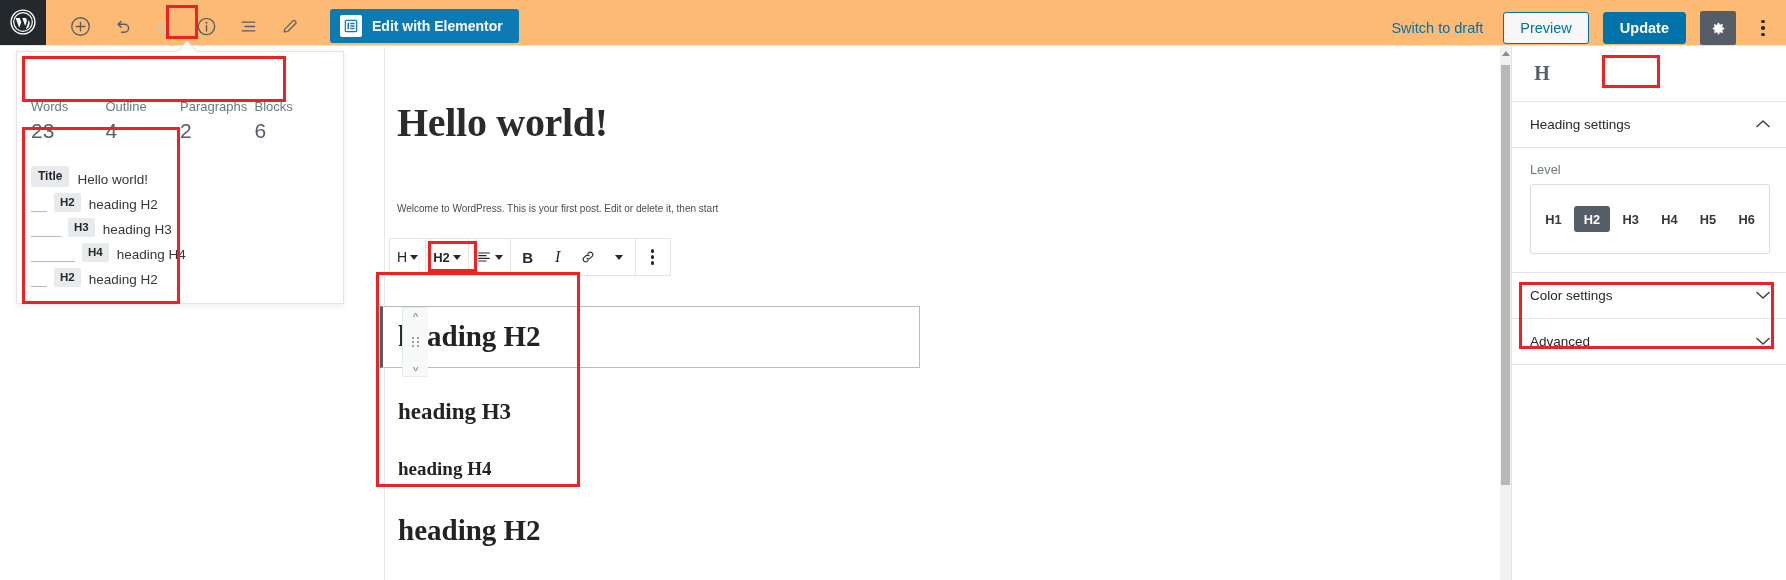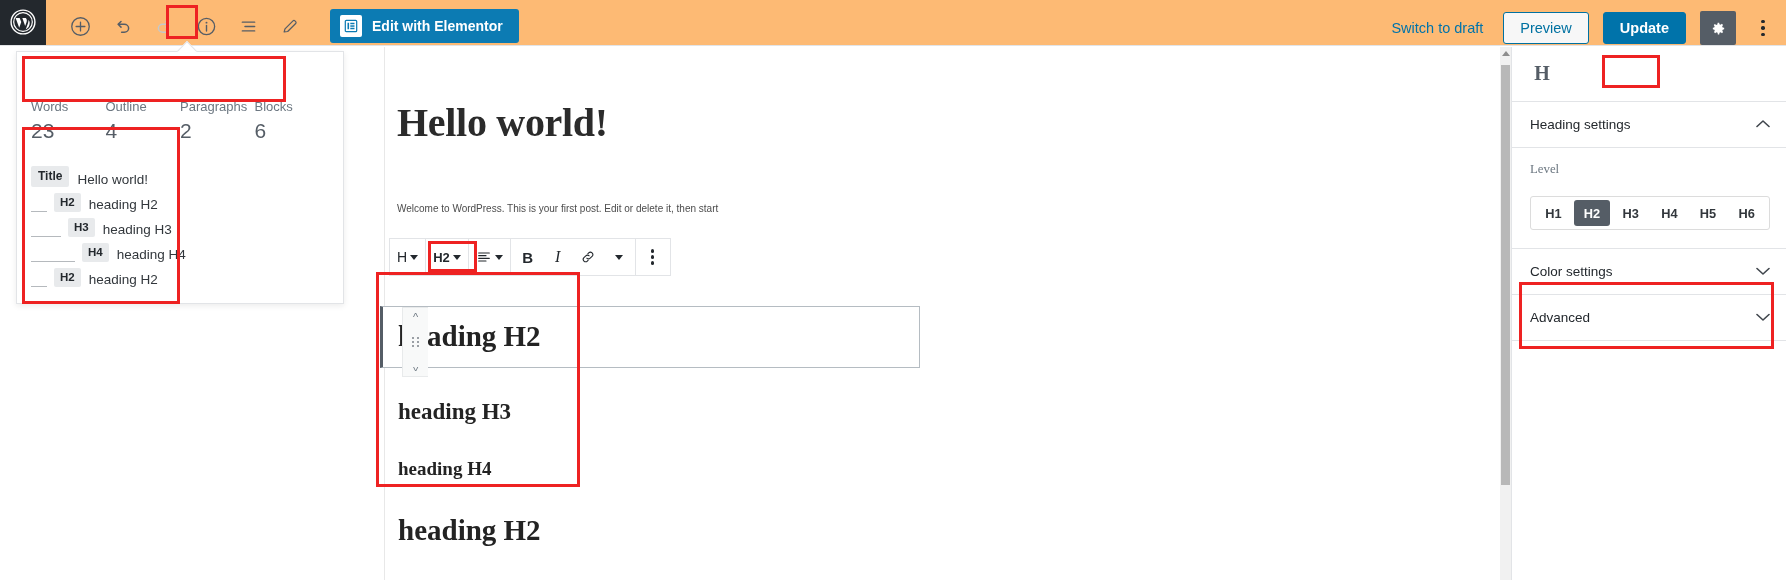--- a/index.html
+++ b/index.html
@@ -341,26 +341,26 @@
 
   .sb-panel-head {
     display: flex; align-items: center;
     height: 46px; padding: 0 16px 0 18px;
     font-size: 13.5px; color: #23282d;
     border-bottom: 1px solid #e2e4e7;
     cursor: pointer; background: #fff;
   }
   .sb-panel-head .chev { margin-left: auto; color: #40464d; font-size: 12px; }
   .sb-level-wrap { padding: 14px 16px 18px 18px; }
-  .sb-level-label { font-size: 12.8px; color: #6c7781; margin-bottom: 19px; font-family: Liberation Serif, serif; }
+  .sb-level-label { font-size: 12.8px; color: #6c7781; margin-bottom: 7px; }
   .sb-level-group {
     display: flex; align-items: center;
     border: 1px solid #dcdcdc;
     border-radius: 3px;
-    padding: 3px 4px;
+    padding: 21px 4px;
     gap: 2px;
     width: 100%;
   }
   .sb-level-btn {
     flex: 1 1 0;
     height: 26px;
     display: flex; align-items: center; justify-content: center;
     font-size: 12.8px; font-weight: bold;
     color: #32373c; background: none;
     border: none; border-radius: 3px; cursor: pointer;

